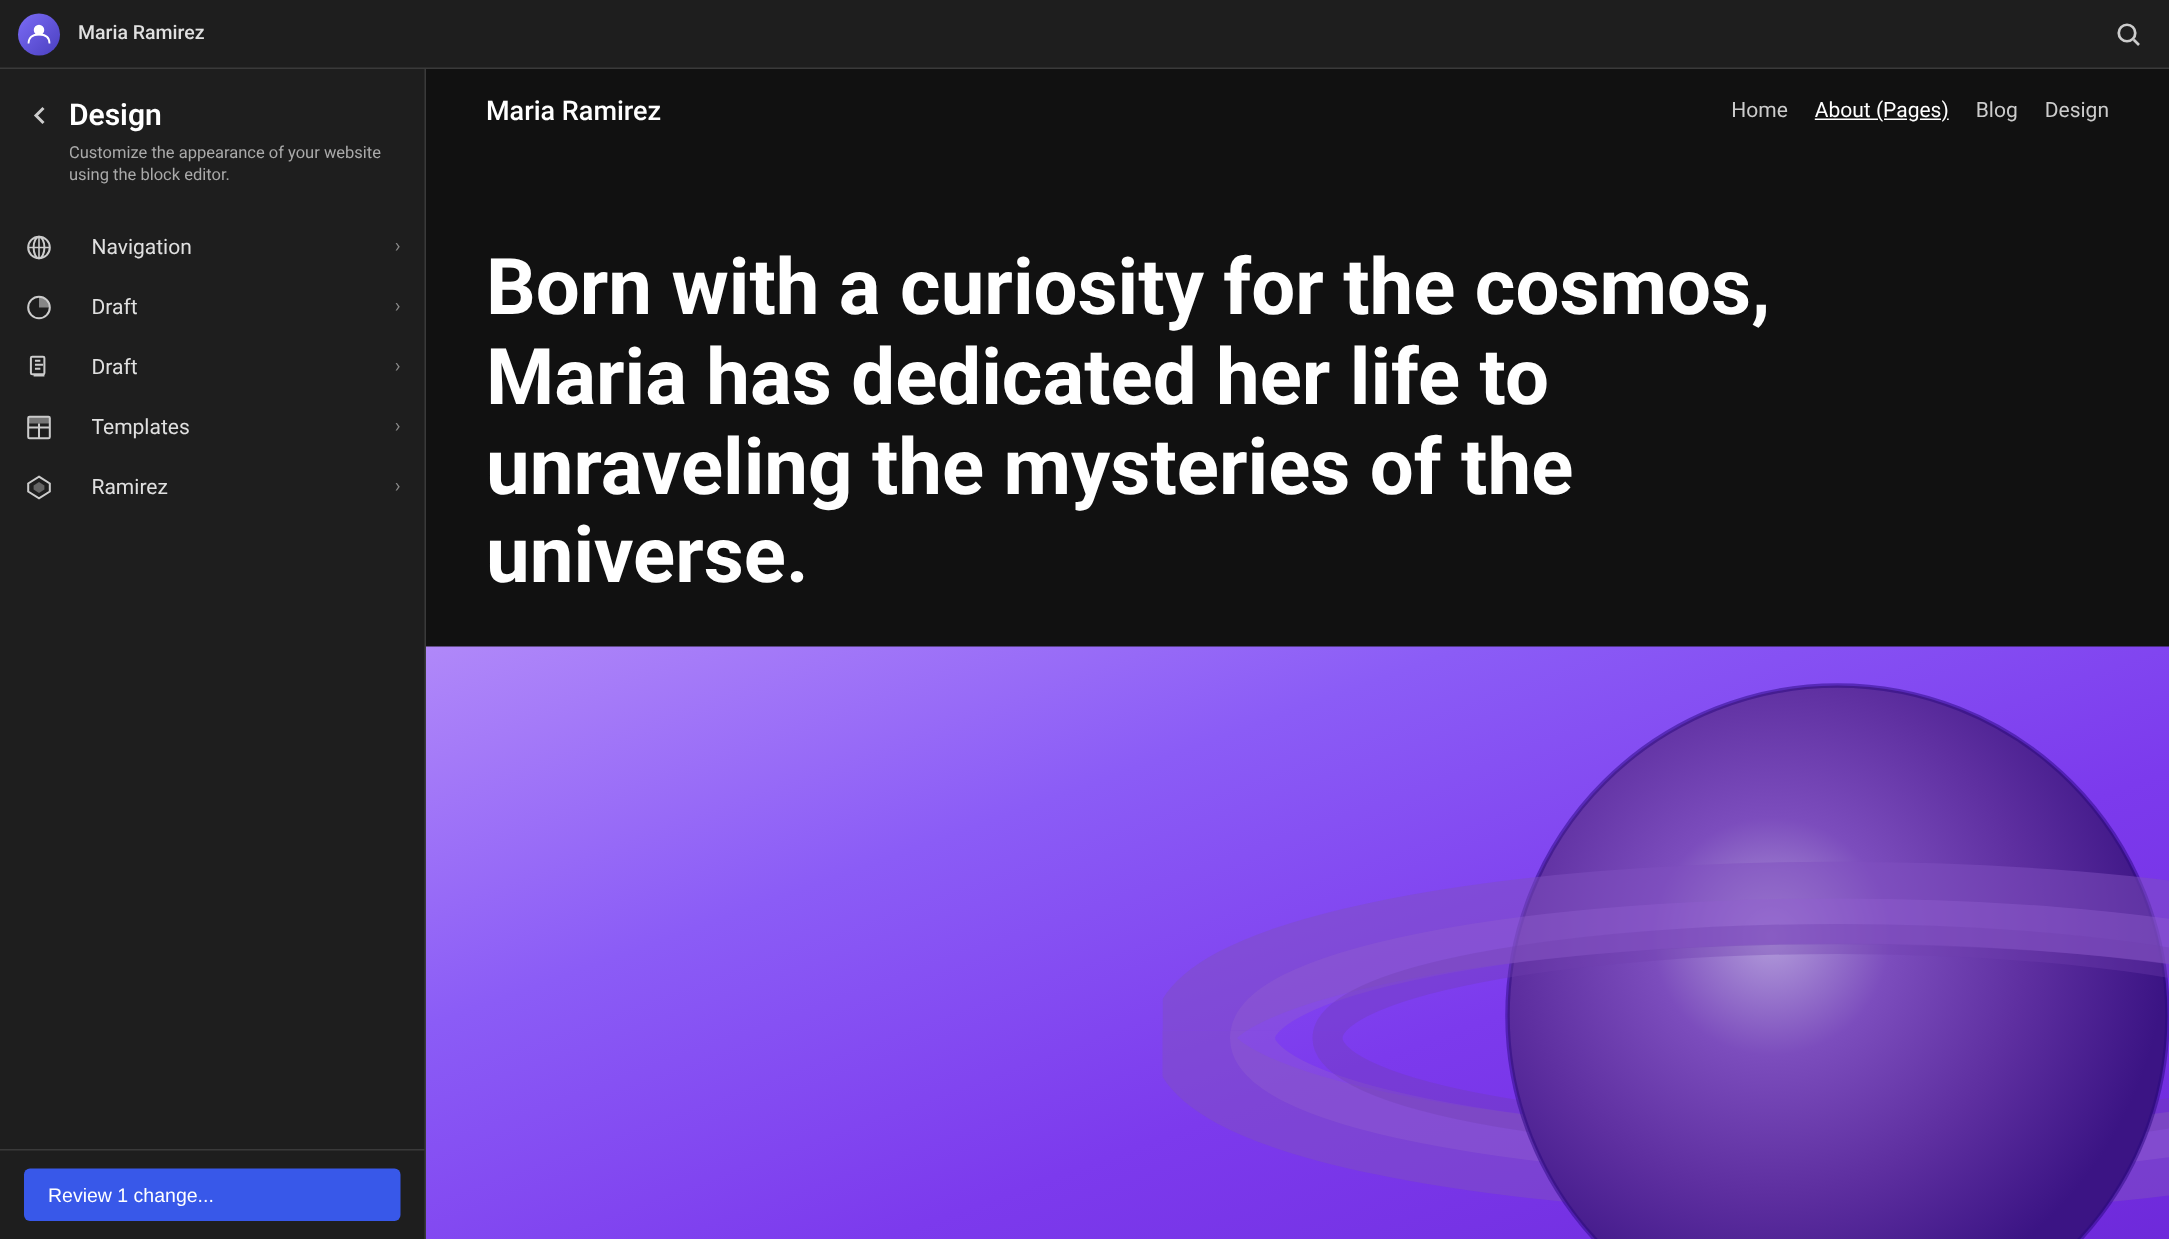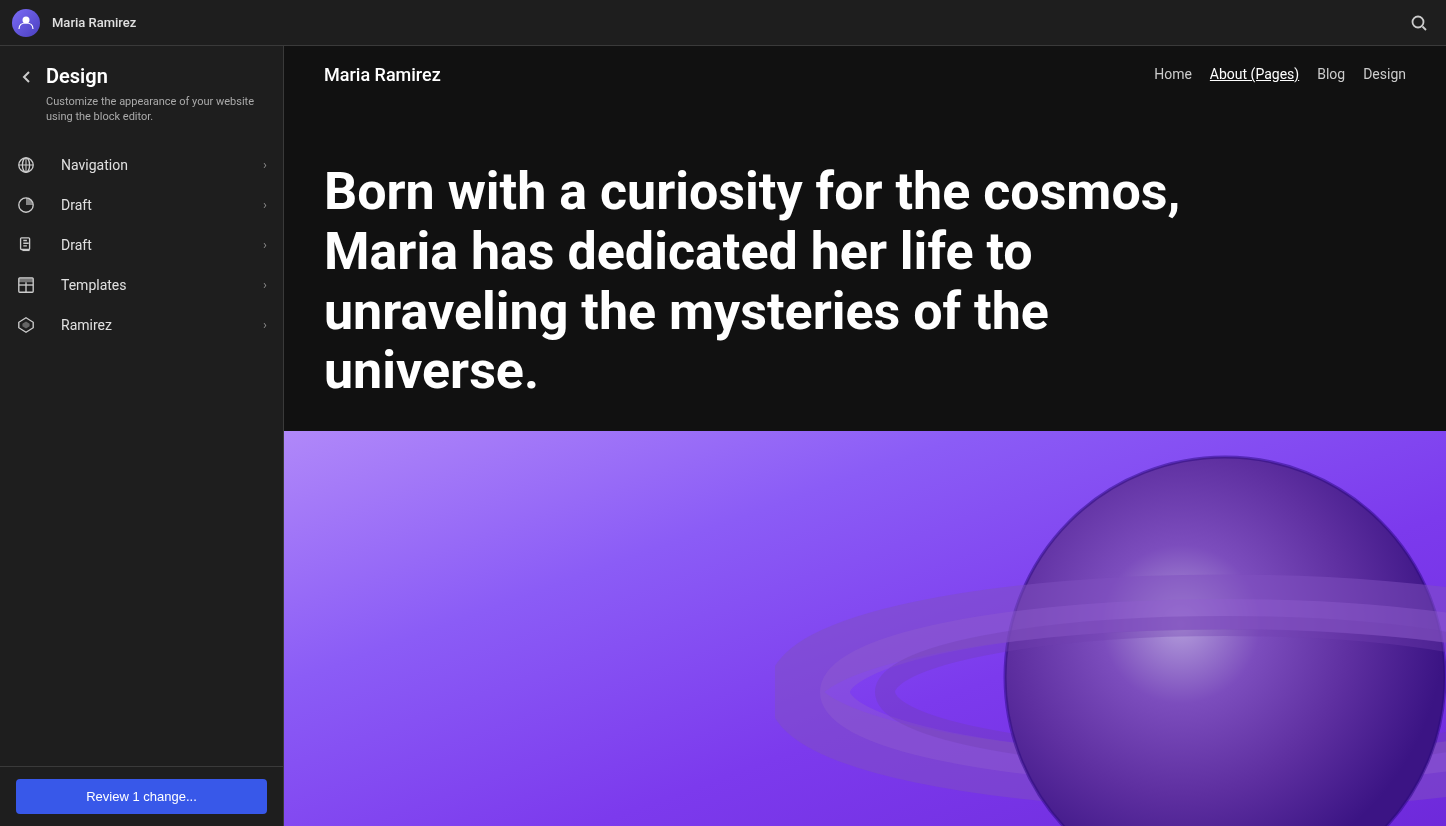--- a/index.html
+++ b/index.html
@@ -155,21 +155,21 @@
     #review-btn {
       width: 100%;
       padding: 10px 16px;
       background: #3858e9;
       color: #fff;
       border: none;
       border-radius: 4px;
       font-size: 13px;
       font-weight: 500;
       cursor: pointer;
-      text-align: center;
+      text-align: left;
     }
 
     
     #preview-area {
       flex: 1;
       background: #2a2a2a;
       overflow: hidden;
       position: relative;
     }
 

